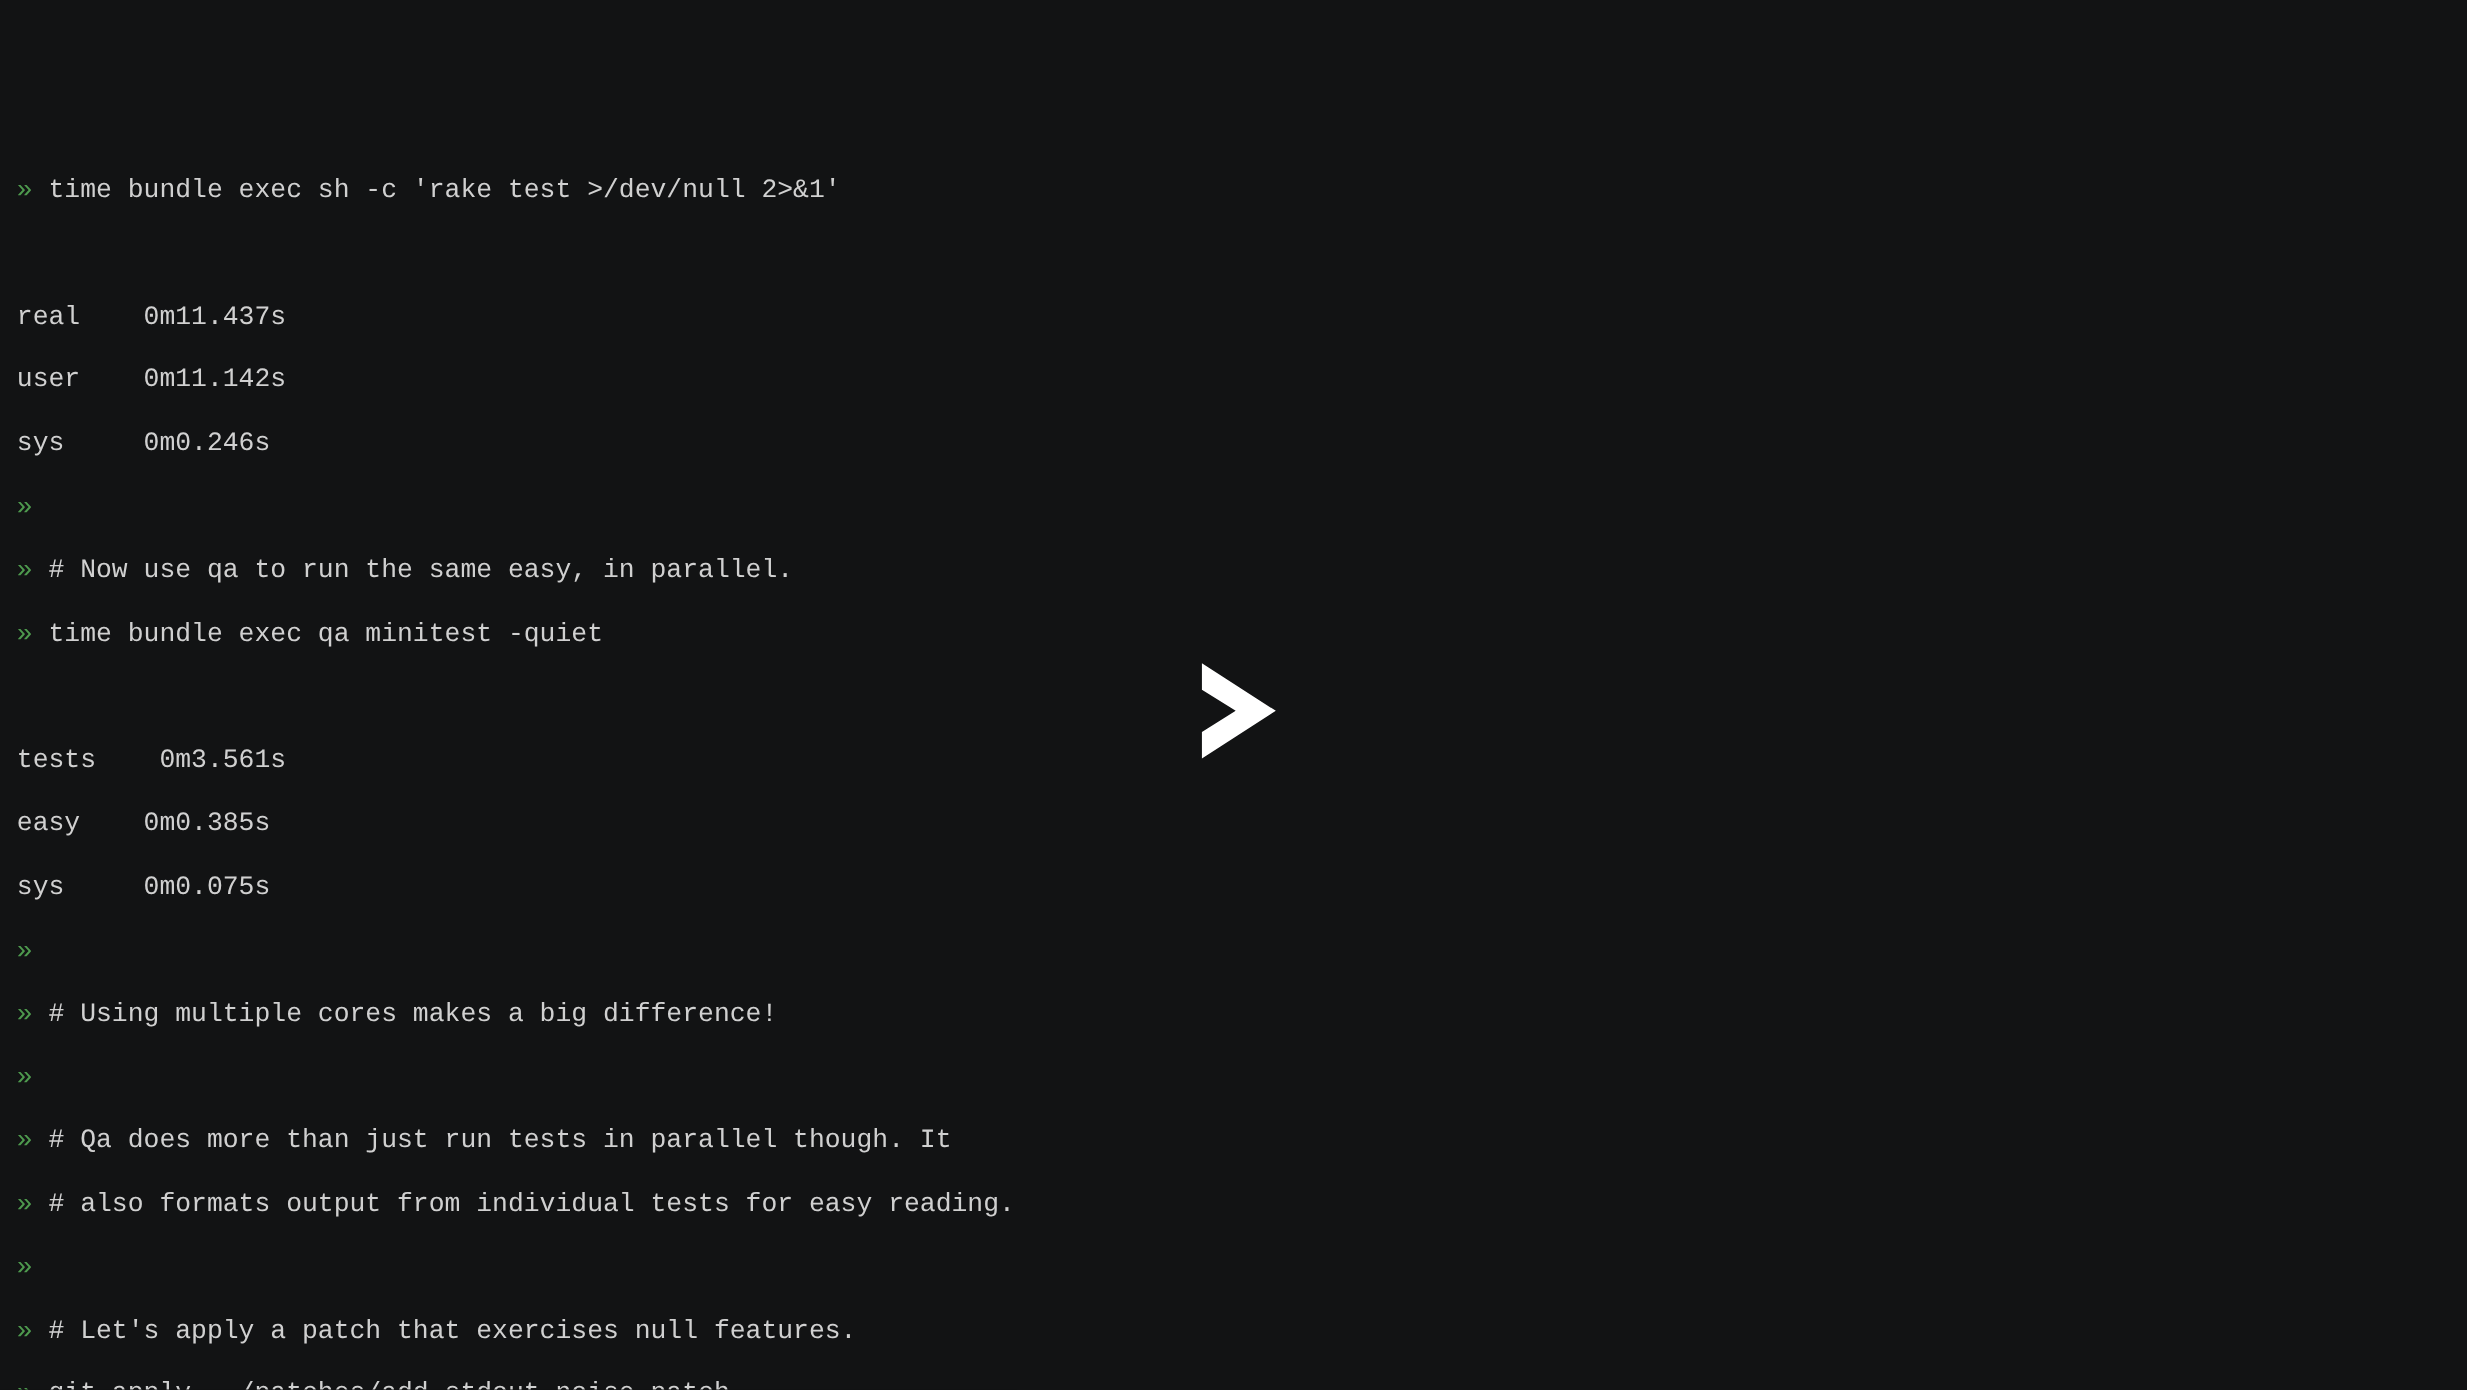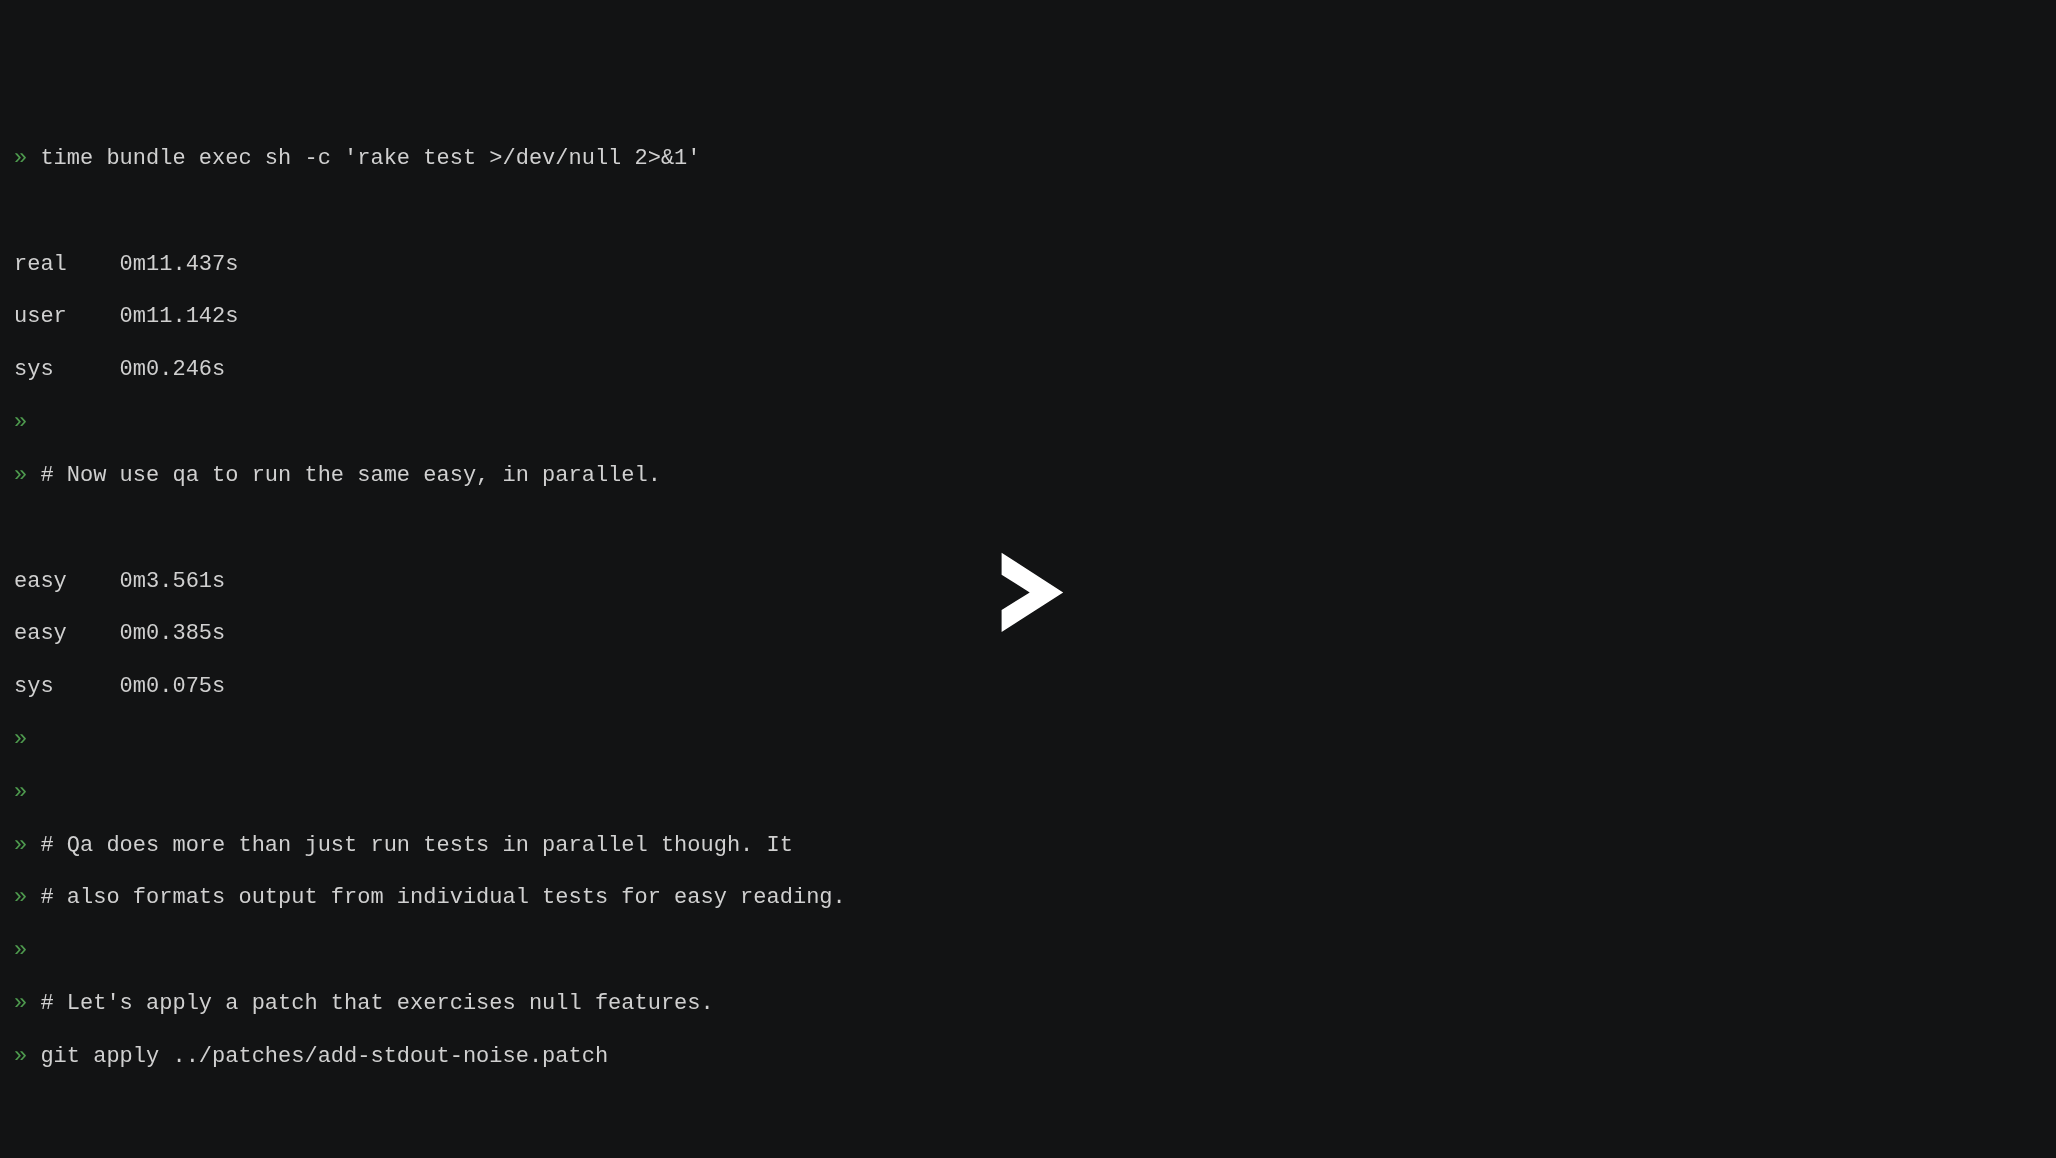--- a/index.html
+++ b/index.html
@@ -43,25 +43,27 @@
 
 
 <div>
 <span class="line"><span class="prompt">»</span> <span>time bundle exec sh -c 'rake test &gt;/dev/null 2&gt;&amp;1'</span></span>
 <span class="line"> </span>
 <span class="line">real    0m11.437s</span>
 <span class="line">user    0m11.142s</span>
 <span class="line">sys     0m0.246s</span>
 <span class="line"><span class="prompt">»</span></span>
 <span class="line"><span class="prompt">»</span> <span># Now use qa to run the same easy, in parallel.</span></span>
+<span class="line"><span class="prompt">»</span> <span>time bundle exec qa minitest -quiet</span></span>
 <span class="line"> </span>
-<span class="line">easy    0m3.561s</span>
+<span class="line">tests    0m3.561s</span>
 <span class="line">easy    0m0.385s</span>
 <span class="line">sys     0m0.075s</span>
 <span class="line"><span class="prompt">»</span></span>
+<span class="line"><span class="prompt">»</span> <span># Using multiple cores makes a big difference!</span></span>
 <span class="line"><span class="prompt">»</span></span>
 <span class="line"><span class="prompt">»</span> <span># Qa does more than just run tests in parallel though. It</span></span>
 <span class="line"><span class="prompt">»</span> <span># also formats output from individual tests for easy reading.</span></span>
 <span class="line"><span class="prompt">»</span></span>
 <span class="line"><span class="prompt">»</span> <span># Let's apply a patch that exercises null features.</span></span>
 <span class="line"><span class="prompt">»</span> <span>git apply ../patches/add-stdout-noise.patch</span></span>
 
 
 
 

